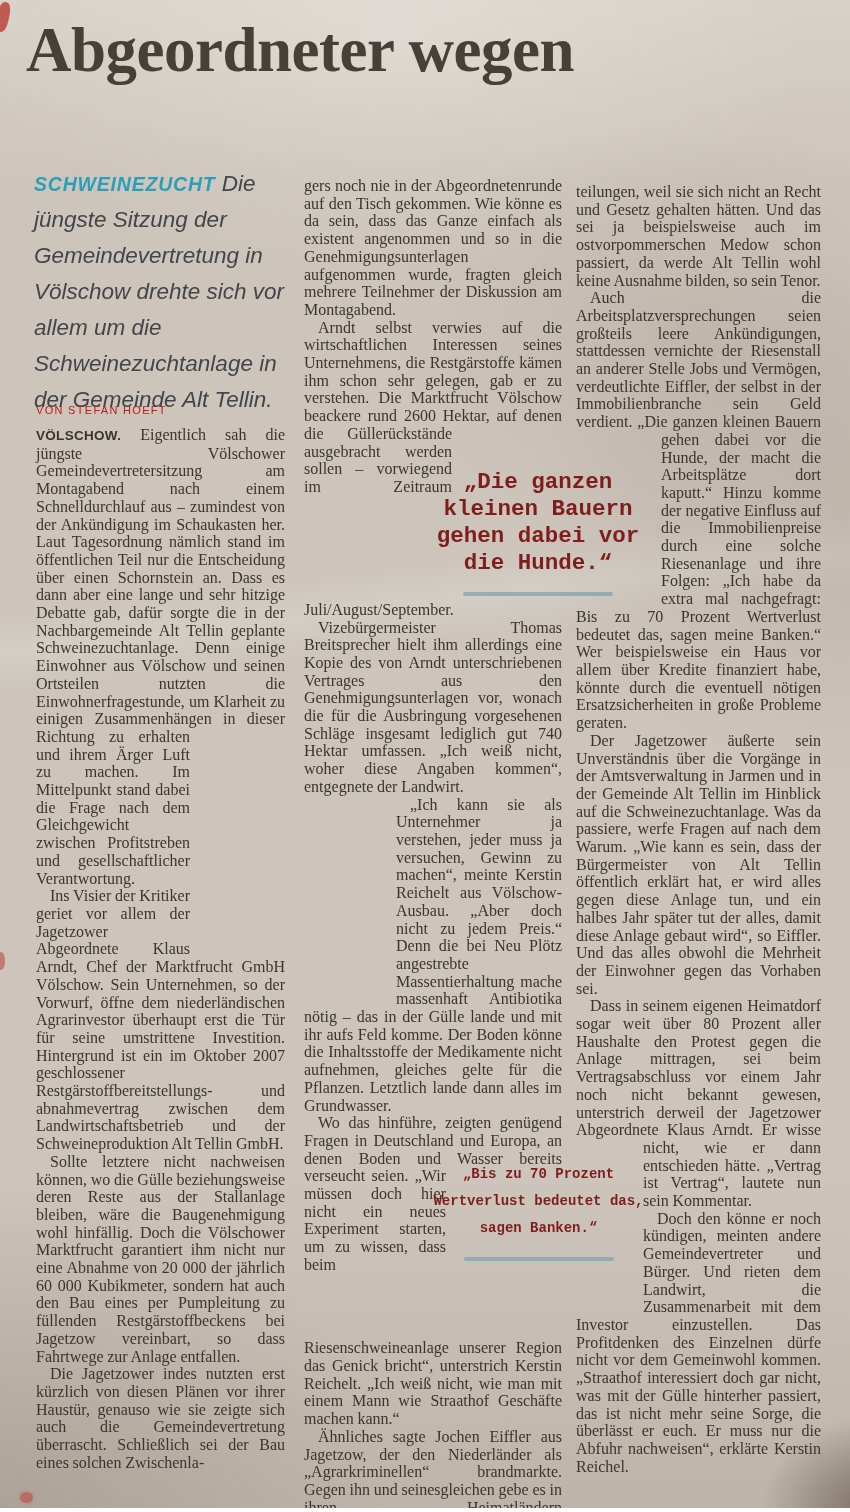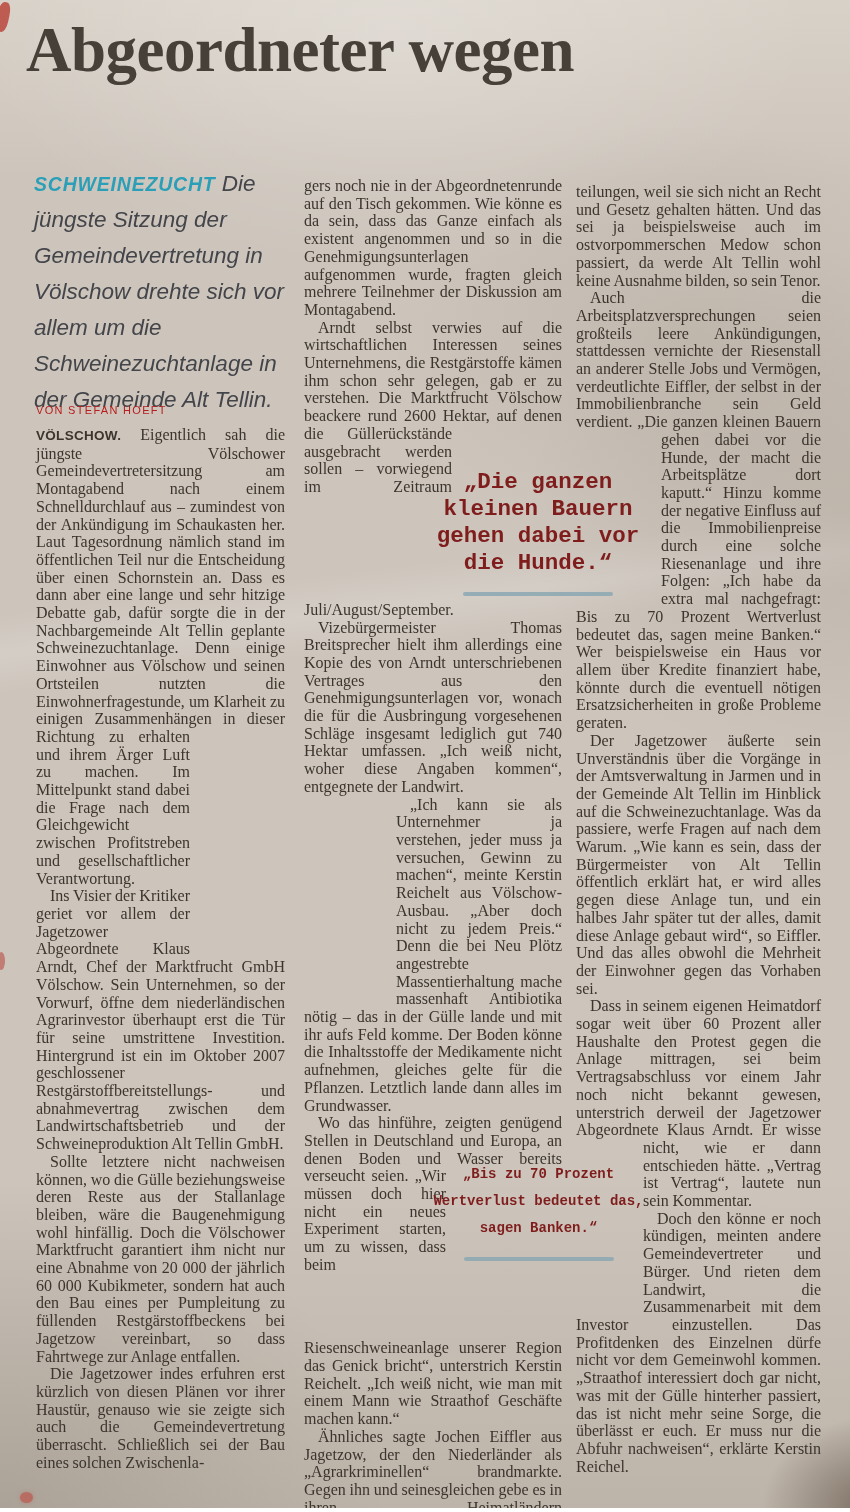--- a/index.html
+++ b/index.html
@@ -89,49 +89,49 @@
   <div class="byline">VON STEFAN HOEFT</div>
 
   <div class="col col1">
     <p class="bp">
       <b class="dateline">VÖLSCHOW.</b>
       <span>Eigentlich sah die jüngste Völschower Gemeindevertretersitzung am Montagabend nach einem Schnelldurchlauf aus – zumindest von der Ankündigung im Schaukasten her. Laut Tagesordnung nämlich stand im öffentlichen Teil nur die Entscheidung über einen Schornstein an. Dass es dann aber eine lange und sehr hitzige Debatte gab, dafür sorgte die in der Nachbargemeinde Alt Tellin geplante Schweinezuchtanlage. Denn einige Einwohner aus Völschow und seinen Ortsteilen nutzten die Einwohnerfragestunde, um Klarheit zu einigen Zusammenhängen in dieser Richtung zu erhalten</span>
       <span class="cut r" style="width:95px;height:228px"></span><span>und ihrem Ärger Luft zu machen. Im Mittelpunkt stand dabei die Frage nach dem Gleichgewicht zwischen Profitstreben und gesellschaftlicher Verantwortung.</span>
     </p>
     <p class="bp ind">Ins Visier der Kritiker geriet vor allem der Jagetzower Abgeordnete Klaus Arndt, Chef der Marktfrucht GmbH Völschow. Sein Unternehmen, so der Vorwurf, öffne dem niederländischen Agrarinvestor überhaupt erst die Tür für seine umstrittene Investition. Hintergrund ist ein im Oktober 2007 geschlossener Restgärstoffbereitstellungs- und abnahmevertrag zwischen dem Landwirtschaftsbetrieb und der Schweineproduktion Alt Tellin GmbH.</p>
     <p class="bp ind">Sollte letztere nicht nachweisen können, wo die Gülle beziehungsweise deren Reste aus der Stallanlage bleiben, wäre die Baugenehmigung wohl hinfällig. Doch die Völschower Marktfrucht garantiert ihm nicht nur eine Abnahme von 20 000 der jährlich 60 000 Kubikmeter, sondern hat auch den Bau eines per Pumpleitung zu füllenden Restgärstoffbeckens bei Jagetzow vereinbart, so dass Fahrtwege zur Anlage entfallen.</p>
-    <p class="bp ind">Die Jagetzower indes erfuhren erst kürzlich von diesen Plänen vor ihrer Haustür, genauso wie sie zeigte sich auch die Gemeindevertretung überrascht. Schließlich sei der Bau eines solchen Zwischenla-</p>
+    <p class="bp ind">Die Jagetzower indes nutzten erst kürzlich von diesen Plänen vor ihrer Haustür, genauso wie sie zeigte sich auch die Gemeindevertretung überrascht. Schließlich sei der Bau eines solchen Zwischenla-</p>
   </div>
 
   <div class="col col2">
     <p class="bp">gers noch nie in der Abgeordnetenrunde auf den Tisch gekommen. Wie könne es da sein, dass das Ganze einfach als existent angenommen und so in die Genehmigungsunterlagen aufgenommen wurde, fragten gleich mehrere Teilnehmer der Diskussion am Montagabend.</p>
     <p class="bp ind">
       <span>Arndt selbst verwies auf die wirtschaftlichen Interessen seines Unternehmens, die Restgärstoffe kämen ihm schon sehr gelegen, gab er zu verstehen. Die Marktfrucht Völschow beackere rund 2600 Hektar,</span>
       <span class="cut r" style="width:110px;height:176px"></span><span>auf denen die Güllerückstände ausgebracht werden sollen – vorwiegend im Zeitraum Juli/August/September.</span>
     </p>
     <p class="bp ind">Vizebürgermeister Thomas Breitsprecher hielt ihm allerdings eine Kopie des von Arndt unterschriebenen Vertrages aus den Genehmigungsunterlagen vor, wonach die für die Ausbringung vorgesehenen Schläge insgesamt lediglich gut 740 Hektar umfassen. „Ich weiß nicht, woher diese Angaben kommen“, entgegnete der Landwirt.</p>
     <p class="bp ind">
       <span class="cut l" style="width:92px;height:205px"></span><span>„Ich kann sie als Unternehmer ja verstehen, jeder muss ja versuchen, Gewinn zu machen“, meinte Kerstin Reichelt aus Völschow-Ausbau. „Aber doch nicht zu jedem Preis.“ Denn die bei Neu Plötz angestrebte Massentierhaltung mache massenhaft Antibiotika nötig – das in der Gülle lande und mit ihr aufs Feld komme. Der Boden könne die Inhaltsstoffe der Medikamente nicht aufnehmen, gleiches gelte für die Pflanzen. Letztlich lande dann alles im Grundwasser.</span>
     </p>
     <p class="bp ind">
-      <span>Wo das hinführe, zeigten genügend Stellen in Deutschland und Europa, an denen Boden und Wasser</span>
+      <span>Wo das hinführe, zeigten genügend Fragen in Deutschland und Europa, an denen Boden und Wasser</span>
       <span class="cut r" style="width:116px;height:172px"></span><span>bereits verseucht seien. „Wir müssen doch hier nicht ein neues Experiment starten, um zu wissen, dass beim Riesenschweineanlage unserer Region das Genick bricht“, unterstrich Kerstin Reichelt. „Ich weiß nicht, wie man mit einem Mann wie Straathof Geschäfte machen kann.“</span>
     </p>
     <p class="bp ind">Ähnliches sagte Jochen Eiffler aus Jagetzow, der den Niederländer als „Agrarkriminellen“ brandmarkte. Gegen ihn und seinesgleichen gebe es in ihren Heimatländern nachgewiesenermaßen Verur-</p>
   </div>
 
   <div class="col col3">
     <p class="bp">teilungen, weil sie sich nicht an Recht und Gesetz gehalten hätten. Und das sei ja beispielsweise auch im ostvorpommerschen Medow schon passiert, da werde Alt Tellin wohl keine Ausnahme bilden, so sein Tenor.</p>
     <p class="bp ind">
       <span>Auch die Arbeitsplatzversprechungen seien großteils leere Ankündigungen, stattdessen vernichte der Riesenstall an anderer Stelle Jobs und Vermögen, verdeutlichte Eiffler, der selbst in der Immobilienbranche sein Geld verdient. „Die ganzen kleinen Bauern</span>
       <span class="cut l" style="width:85px;height:172px"></span><span>gehen dabei vor die Hunde, der macht die Arbeitsplätze dort kaputt.“ Hinzu komme der negative Einfluss auf die Immobilienpreise durch eine solche Riesenanlage und ihre Folgen: „Ich habe da extra mal nachgefragt: Bis zu 70 Prozent Wertverlust bedeutet das, sagen meine Banken.“ Wer beispielsweise ein Haus vor allem über Kredite finanziert habe, könnte durch die eventuell nötigen Ersatzsicherheiten in große Probleme geraten.</span>
     </p>
     <p class="bp ind">Der Jagetzower äußerte sein Unverständnis über die Vorgänge in der Amtsverwaltung in Jarmen und in der Gemeinde Alt Tellin im Hinblick auf die Schweinezuchtanlage. Was da passiere, werfe Fragen auf nach dem Warum. „Wie kann es sein, dass der Bürgermeister von Alt Tellin öffentlich erklärt hat, er wird alles gegen diese Anlage tun, und ein halbes Jahr später tut der alles, damit diese Anlage gebaut wird“, so Eiffler. Und das alles obwohl die Mehrheit der Einwohner gegen das Vorhaben sei.</p>
     <p class="bp ind">
-      <span>Dass in seinem eigenen Heimatdorf sogar weit über 60 Prozent aller Haushalte den Protest gegen die Anlage mittragen, sei beim Vertragsabschluss vor einem Jahr noch nicht bekannt gewesen, unterstrich derweil der Jagetzower Abgeordnete Klaus Arndt. Er wisse</span>
+      <span>Dass in seinem eigenen Heimatdorf sogar weit über 80 Prozent aller Haushalte den Protest gegen die Anlage mittragen, sei beim Vertragsabschluss vor einem Jahr noch nicht bekannt gewesen, unterstrich derweil der Jagetzower Abgeordnete Klaus Arndt. Er wisse</span>
       <span class="cut l" style="width:67px;height:176px"></span><span>nicht, wie er dann entschieden hätte. „Vertrag ist Vertrag“, lautete nun sein Kommentar.</span>
     </p>
     <p class="bp ind">Doch den könne er noch kündigen, meinten andere Gemeindevertreter und Bürger. Und rieten dem Landwirt, die Zusammenarbeit mit dem Investor einzustellen. Das Profitdenken des Einzelnen dürfe nicht vor dem Gemeinwohl kommen. „Straathof interessiert doch gar nicht, was mit der Gülle hinterher passiert, das ist nicht mehr seine Sorge, die überlässt er euch. Er muss nur die Abfuhr nachweisen“, erklärte Kerstin Reichel.</p>
   </div>
 
   <div class="pq pq2">
     <div class="pq-text">„Die ganzen kleinen Bauern gehen dabei vor die Hunde.“</div>
     <div class="pq-rule"></div>
   </div>
   <div class="pq pq3">

